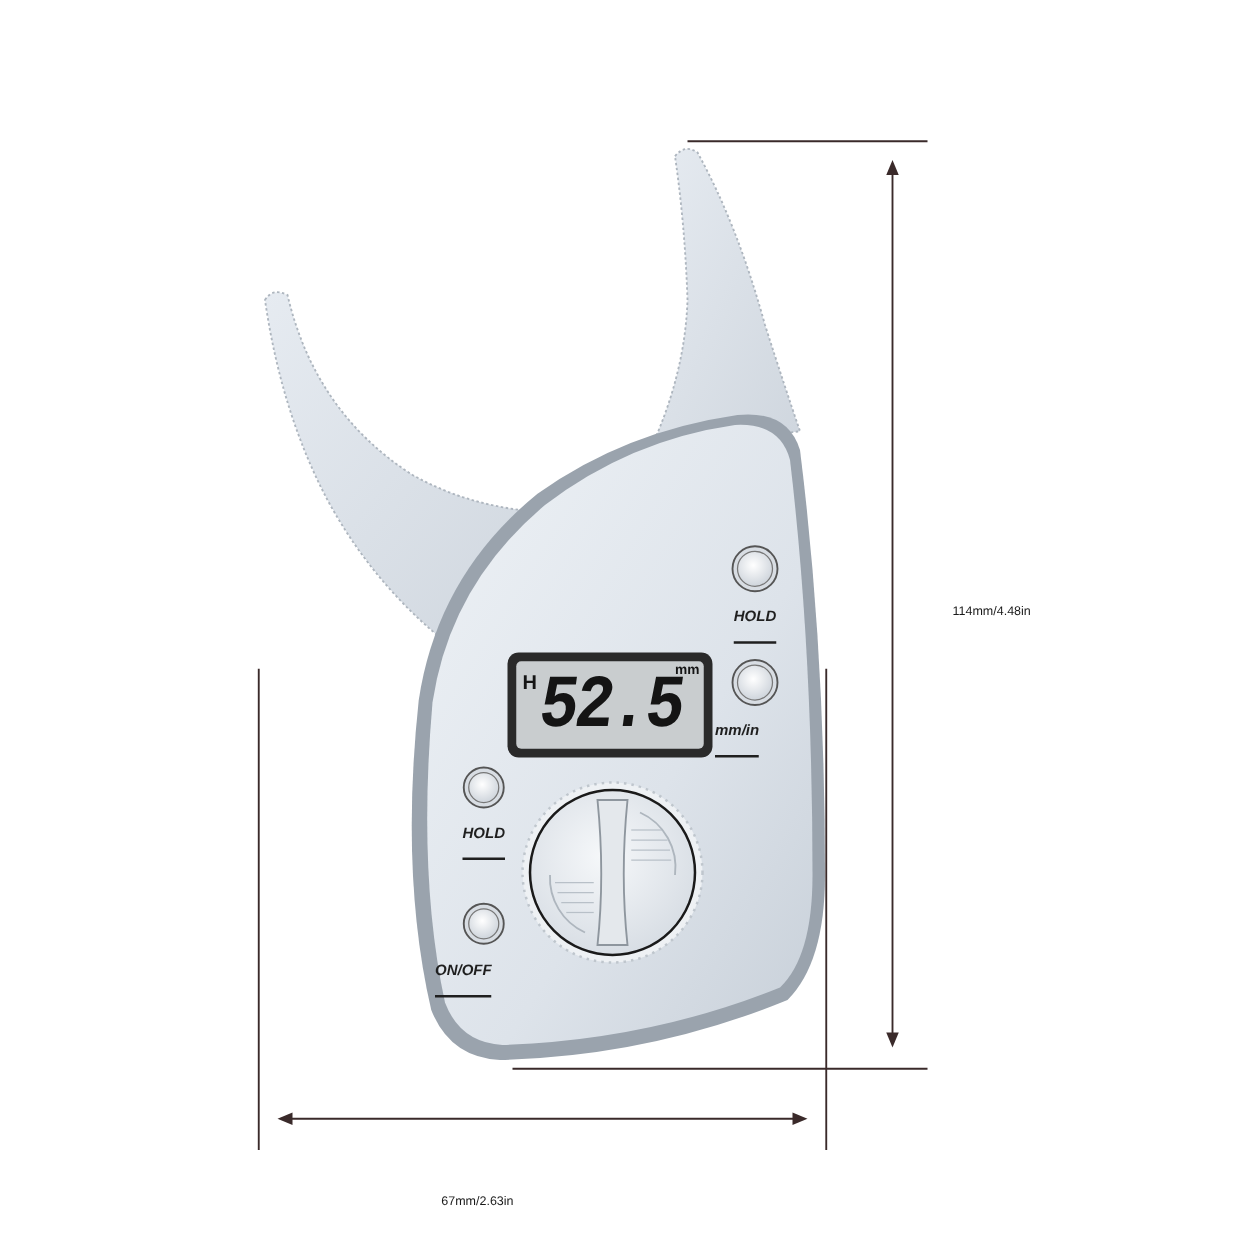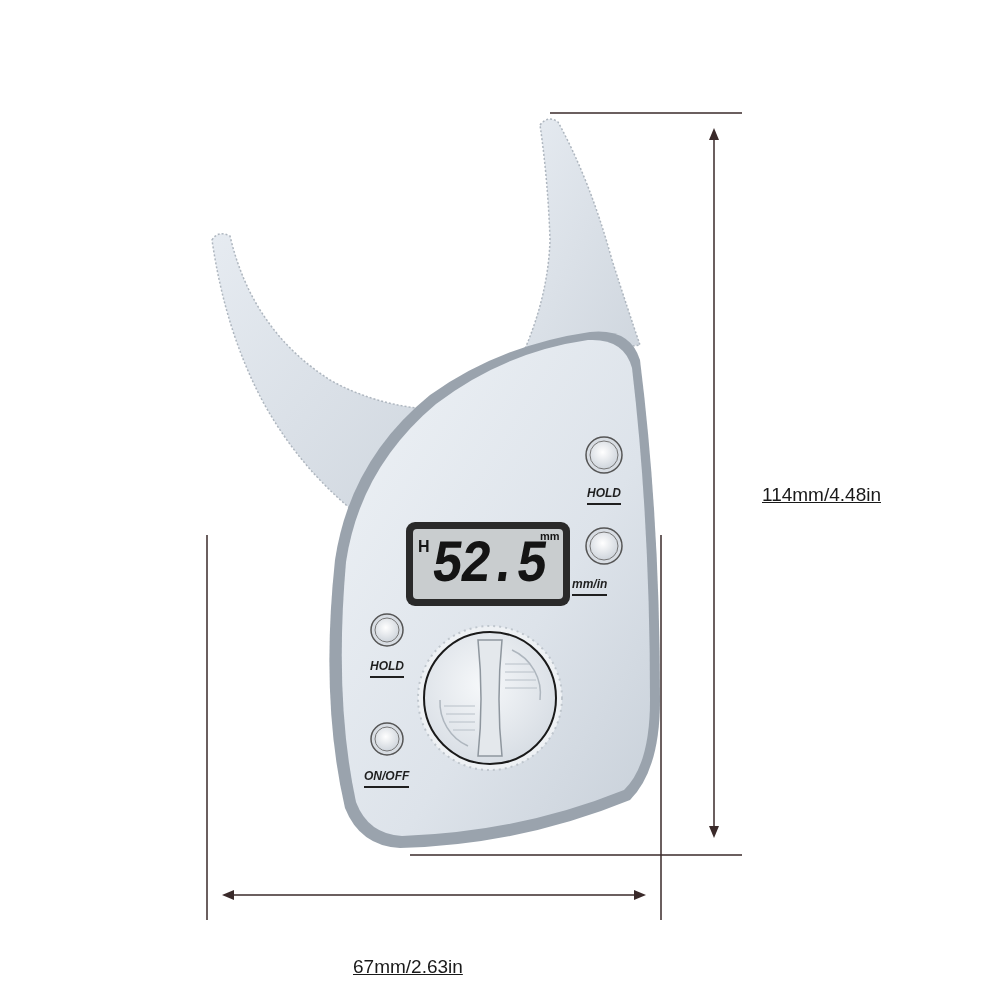--- a/index.html
+++ b/index.html
@@ -1,19 +1,19 @@
 <!DOCTYPE html>
 <html><head>
 <meta charset="utf-8">
 <style>
   html, body { margin:0; padding:0; background:#ffffff; }
   body { width:1001px; height:1001px; position:relative; overflow:hidden; font-family:"Liberation Sans", sans-serif; }
   #scene { position:absolute; left:0; top:0; width:1001px; height:1001px; }
-  .dim-label { position:absolute; font-family:"Liberation Sans", sans-serif; font-size:19px; color:#1a1a1a;text-decoration:underline; }
-  .btn-label { position:absolute; font-family:"Liberation Sans", sans-serif; font-weight:bold; font-style:italic; font-size:12px; color:#1f1f1f; border-bottom:2px solid #1f1f1f; line-height:13px; padding-bottom:3px; }
+  .dim-label { position:absolute; font-family:"Liberation Sans", sans-serif; font-size:10px; color:#1a1a1a; }
+  .btn-label { position:absolute; font-family:"Liberation Sans", sans-serif; font-weight:bold; font-style:italic; font-size:12px; color:#1f1f1f; border-bottom:2px solid #1f1f1f; line-height:13px; padding-bottom:13px; }
   .lcd-h { position:absolute; font-family:"Liberation Sans", sans-serif; font-weight:bold; font-size:16px; color:#151515; }
   .lcd-value { position:absolute; font-family:"Liberation Mono", monospace; font-weight:bold; font-size:52px; color:#141414; letter-spacing:-3px; transform:skewX(-8deg) scaleY(1.15); transform-origin:left top; line-height:52px; }
   .lcd-unit { position:absolute; font-family:"Liberation Sans", sans-serif; font-weight:bold; font-size:11px; color:#151515; }
 </style>
 </head>
 <body>
 
 <div id="scene">
   <svg width="1001" height="1001" viewBox="0 0 1001 1001" xmlns="http://www.w3.org/2000/svg" style="position:absolute;left:0;top:0;">
     <defs>
@@ -103,17 +103,17 @@
     </g>
   </svg>
 
   <span class="lcd-h" style="left:418px;top:538px;">H</span>
   <span class="lcd-value" style="left:436px;top:536px;">52.5</span>
   <span class="lcd-unit" style="left:540px;top:530px;">mm</span>
 
   <span class="btn-label" style="left:587px;top:487px;">HOLD</span>
   <span class="btn-label" style="left:572px;top:578px;">mm/in</span>
   <span class="btn-label" style="left:370px;top:660px;">HOLD</span>
-  <span class="btn-label" style="left:364px;top:770px;">ON/OFF</span>
+  <span class="btn-label" style="left:348px;top:770px;">ON/OFF</span>
 
   <span class="dim-label" style="left:762px;top:484px;">114mm/4.48in</span>
   <span class="dim-label" style="left:353px;top:956px;">67mm/2.63in</span>
 </div>
 
 </body></html>

